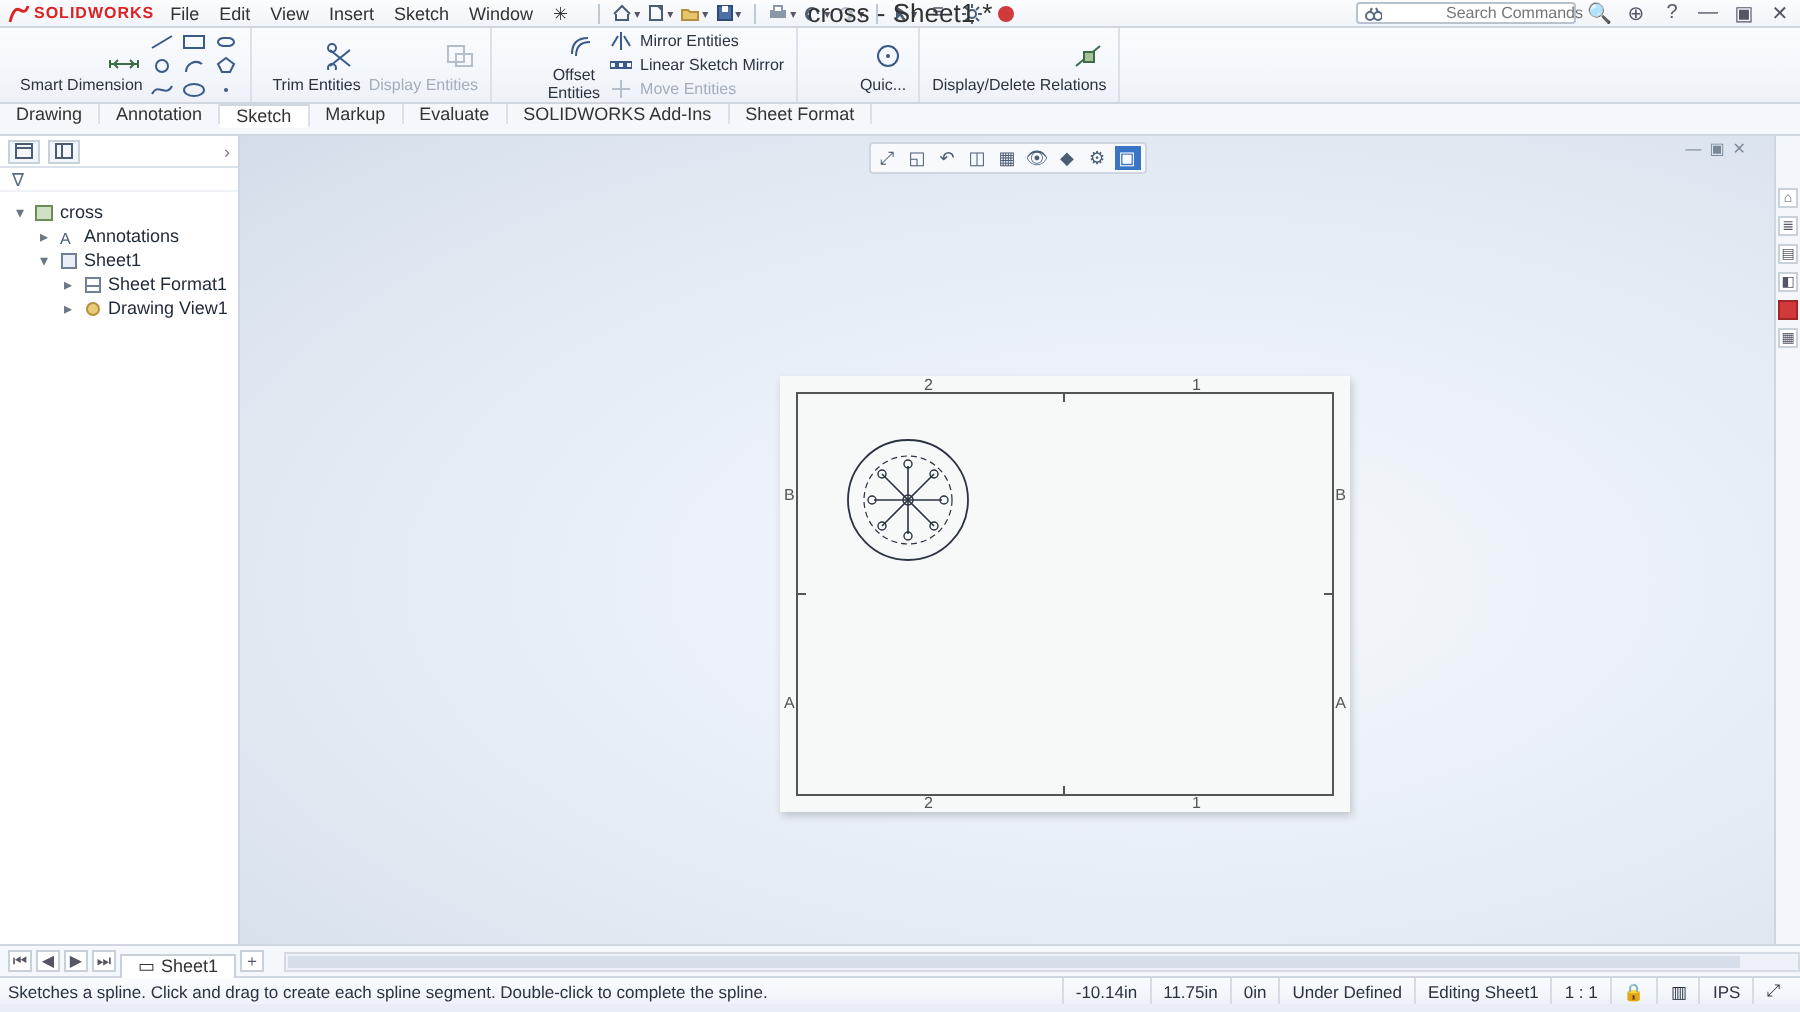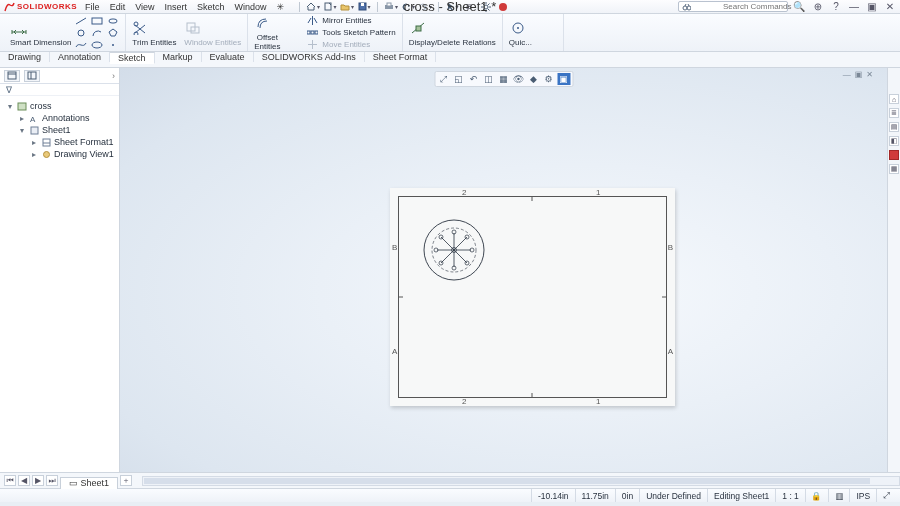--- a/index.html
+++ b/index.html
@@ -13,21 +13,21 @@
   .qat .sep { width: 1px; height: 10px; background: #c0c8d2; margin: 0 3px; }
   .qbtn { width: 14px; height: 12px; display: flex; align-items: center; justify-content: center; color: #556; }
   .qbtn.drop::after { content: "▾"; font-size: 6px; margin-left: 1px; color: #556; }
   .doc-title { position: absolute; left: 50%; transform: translateX(-50%); font-size: 13px; color: #333; }
   .titleright { margin-left: auto; display: flex; align-items: center; gap: 6px; }
   .search { display: flex; align-items: center; background: #fff; border: 1px solid #b9c2cf; border-radius: 2px; height: 11px; padding: 0 3px; width: 110px; }
   .search input { border: none; outline: none; font-size: 8px; width: 90px; background: transparent; margin-left: 32px; }
   .winbtn { width: 12px; height: 10px; display: flex; align-items: center; justify-content: center; color: #556; }
   .ribbon { height: 38px; background: linear-gradient(#fafcff,#eef2f8); border-bottom: 1px solid #cfd6df; display: flex; align-items: stretch; padding-left: 4px; }
   .rgroup { display: flex; align-items: center; padding: 0 6px; border-right: 1px solid #dbe1ea; gap: 4px; }
-  .bigbtn { display: flex; flex-direction: column; align-items: flex-start; justify-content: center; font-size: 8px; color: #2a3340; gap: 1px; min-width: 48px; }
+  .bigbtn { display: flex; flex-direction: column; align-items: flex-end; justify-content: center; font-size: 8px; color: #2a3340; gap: 1px; min-width: 48px; }
   .bigbtn .ico { width: 18px; height: 18px; display: flex; align-items: center; justify-content: center; }
   .smalls { display: flex; flex-direction: column; gap: 1px; font-size: 8px; color: #2a3340; }
   .smalls .row { display: flex; align-items: center; gap: 4px; height: 11px; }
   .smalls .row .ico { width: 12px; height: 10px; display: flex; align-items: center; justify-content: center; }
   .tabs { height: 16px; background: #f4f7fb; border-bottom: 1px solid #cfd6df; display: flex; align-items: flex-start; }
   .tab { padding: 0 8px; font-size: 9px; color: #333; display: flex; align-items: center; border-right: 1px solid #dbe1ea; background: #f4f7fb; }
   .tab.active { background: #fff; border-top: 1px solid #cfd6df; border-bottom: 1px solid #fff; position: relative; top: 0; }
   .tabs-rest { flex: 1; background: repeating-linear-gradient(90deg,#e9edf3,#e9edf3 4px,#f2f5fa 4px,#f2f5fa 8px); border-left: 1px solid #dbe1ea; }
   .workspace { position: relative; height: 420px; }
   .feature-pane { position: absolute; left: 0; top: 0; bottom: 0; width: 120px; background: #fff; border-right: 1px solid #cfd6df; }
@@ -252,21 +252,21 @@
         </span>
       <span>Trim Entities</span>
     </div>
     <div class="bigbtn dim">
       <span class="ico">
           <svg width="16" height="14">
             <rect x="2" y="2" width="8" height="8" fill="none" stroke="#b5bfcc"></rect>
             <rect x="6" y="6" width="8" height="6" fill="none" stroke="#b5bfcc"></rect>
           </svg>
         </span>
-      <span>Window Entities</span>
+      <span>Display Entities</span>
     </div>
   </div>
   <div class="rgroup">
     <div class="bigbtn">
       <span class="ico">
           <svg width="16" height="14">
             <path d="M3 11 Q3 3 11 3" fill="none" stroke="#3a5a88"></path>
             <path d="M5 12 Q5 5 12 5" fill="none" stroke="#3a5a88"></path>
           </svg>
         </span>
@@ -284,52 +284,52 @@
           <span>Mirror Entities</span>
         </div>
       <div class="row">
           <span class="ico">
             <svg width="11" height="9">
               <rect x="0" y="3" width="3" height="3" fill="none" stroke="#3a5a88"></rect>
               <rect x="4" y="3" width="3" height="3" fill="none" stroke="#3a5a88"></rect>
               <rect x="8" y="3" width="3" height="3" fill="none" stroke="#3a5a88"></rect>
             </svg>
           </span>
-          <span>Tools Sketch Pattern</span>
+          <span>Linear Sketch Mirror</span>
         </div>
       <div class="row dim">
           <span class="ico">
             <svg width="11" height="9">
               <path d="M1 4.5 H10 M5.5 0 V9" stroke="#b5bfcc"></path>
             </svg>
           </span>
           <span>Move Entities</span>
         </div>
+    </div>
+  </div>
+  <div class="rgroup">
+    <div class="bigbtn">
+      <span class="ico">
+          <svg width="14" height="14">
+            <circle cx="7" cy="7" r="5" fill="none" stroke="#3a5a88"></circle>
+            <circle cx="7" cy="7" r="1" fill="#3a5a88"></circle>
+          </svg>
+        </span>
+      <span>Quic...</span>
     </div>
   </div>
   <div class="rgroup">
     <div class="bigbtn">
       <span class="ico">
           <svg width="16" height="14">
             <line x1="2" y1="12" x2="14" y2="2" stroke="#3c6d46"></line>
             <rect x="6" y="5" width="5" height="5" fill="#a6c29b" stroke="#3c6d46"></rect>
           </svg>
         </span>
       <span>Display/Delete Relations</span>
-    </div>
-  </div>
-  <div class="rgroup">
-    <div class="bigbtn">
-      <span class="ico">
-          <svg width="14" height="14">
-            <circle cx="7" cy="7" r="5" fill="none" stroke="#3a5a88"></circle>
-            <circle cx="7" cy="7" r="1" fill="#3a5a88"></circle>
-          </svg>
-        </span>
-      <span>Quic...</span>
     </div>
   </div>
 </div>
 
 <div class="tabs">
   <div class="tab">Drawing</div>
   <div class="tab">Annotation</div>
   <div class="tab active">Sketch</div>
   <div class="tab">Markup</div>
   <div class="tab">Evaluate</div>
@@ -488,20 +488,21 @@
       <span>Sheet1</span>
     </div>
     <div class="nav">＋</div>
     <div class="hscroll">
         <div class="thumb"></div>
       </div>
   </div>
 </div>
 
 <div class="statusbar">
+  <span class="hint">Sketches a spline. Click and drag to create each spline segment. Double-click to complete the spline.</span>
   <span class="spacer"></span>
   <span class="field">-10.14in</span>
   <span class="field">11.75in</span>
   <span class="field">0in</span>
   <span class="field">Under Defined</span>
   <span class="field">Editing Sheet1</span>
   <span class="field">1 : 1</span>
   <span class="field">🔒</span>
   <span class="field">▥</span>
   <span class="field">IPS</span>

